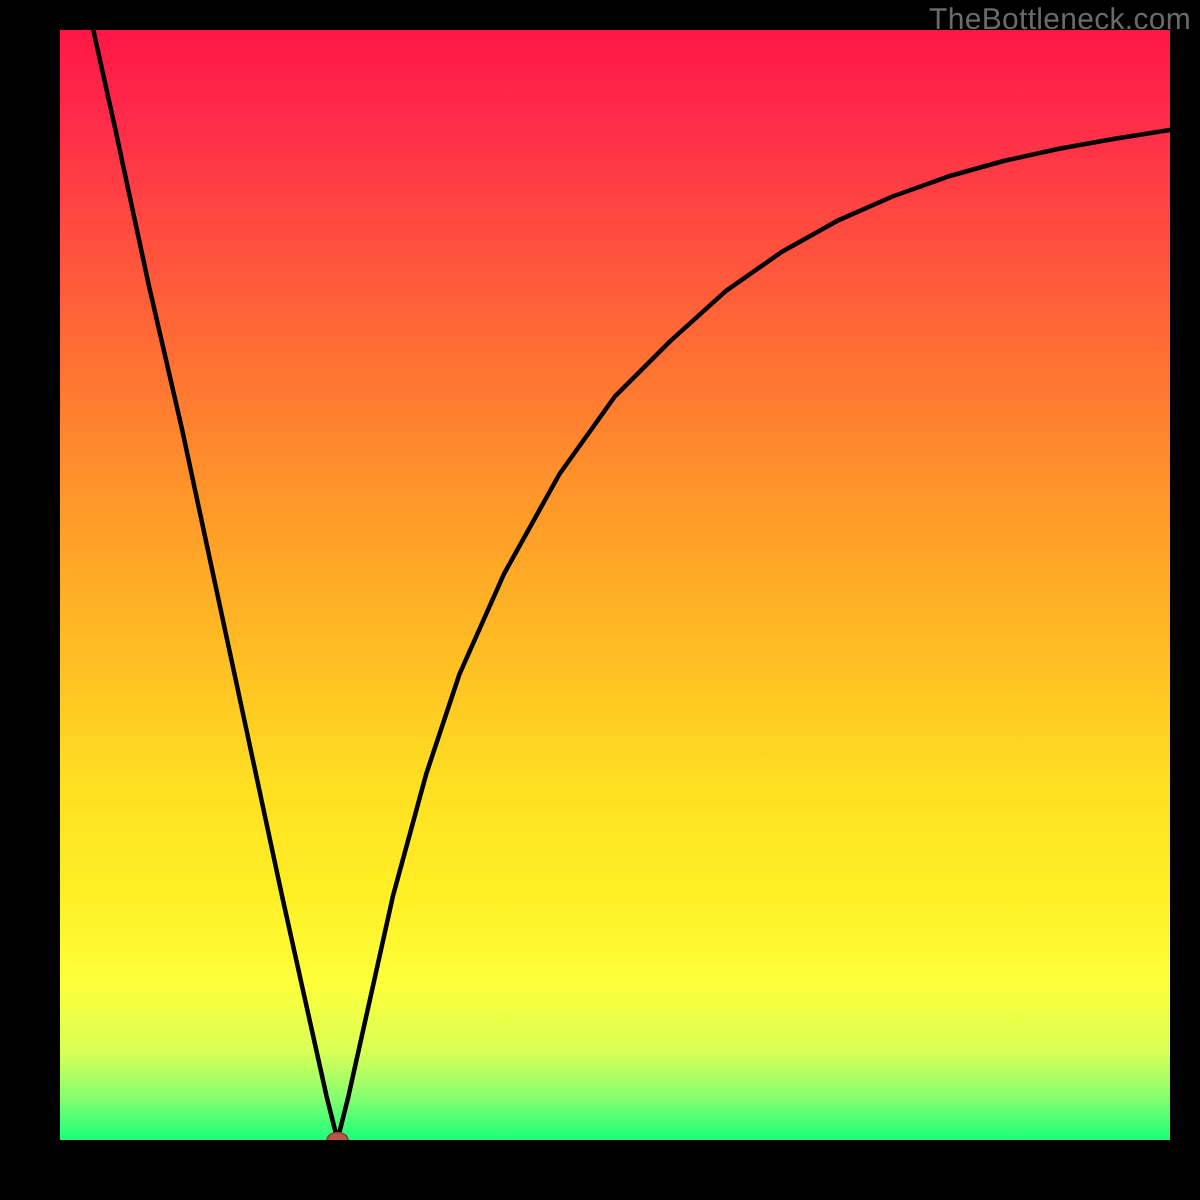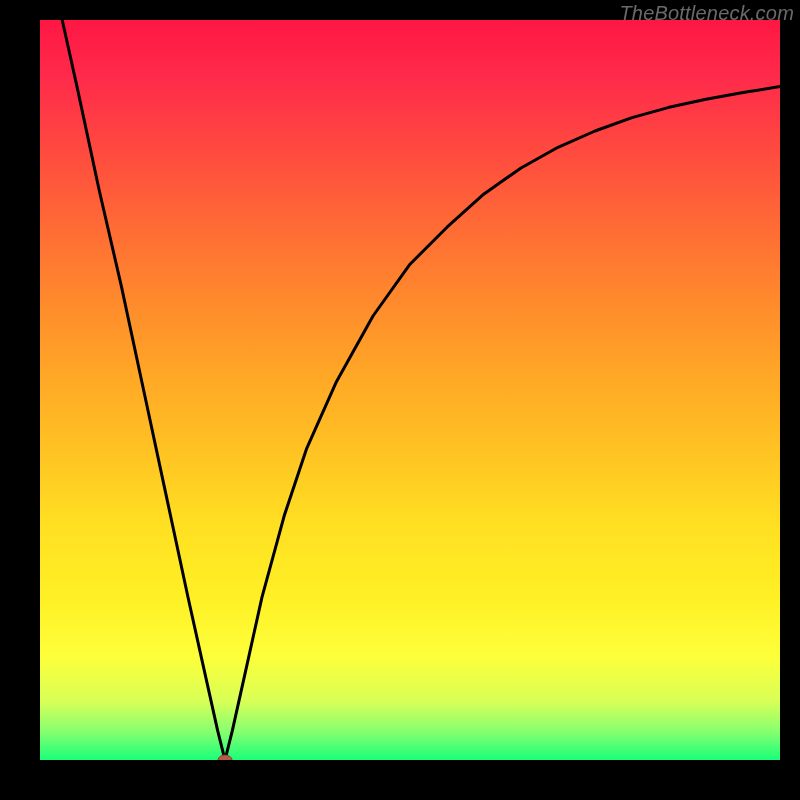--- a/index.html
+++ b/index.html
@@ -9,21 +9,20 @@
     height: 800px;
     overflow: hidden;
     background: #000;
     font-family: Arial, Helvetica, sans-serif;
   }
   .frame {
     position: relative;
     width: 800px;
     height: 800px;
     background: #000;
-    font-style: italic;
   }
   .plot-area {
     position: absolute;
     left: 40px;
     top: 20px;
     width: 740px;
     height: 740px;
     background: linear-gradient(to bottom,
       #ff1744 0%,
       #ff2b4a 8%,

